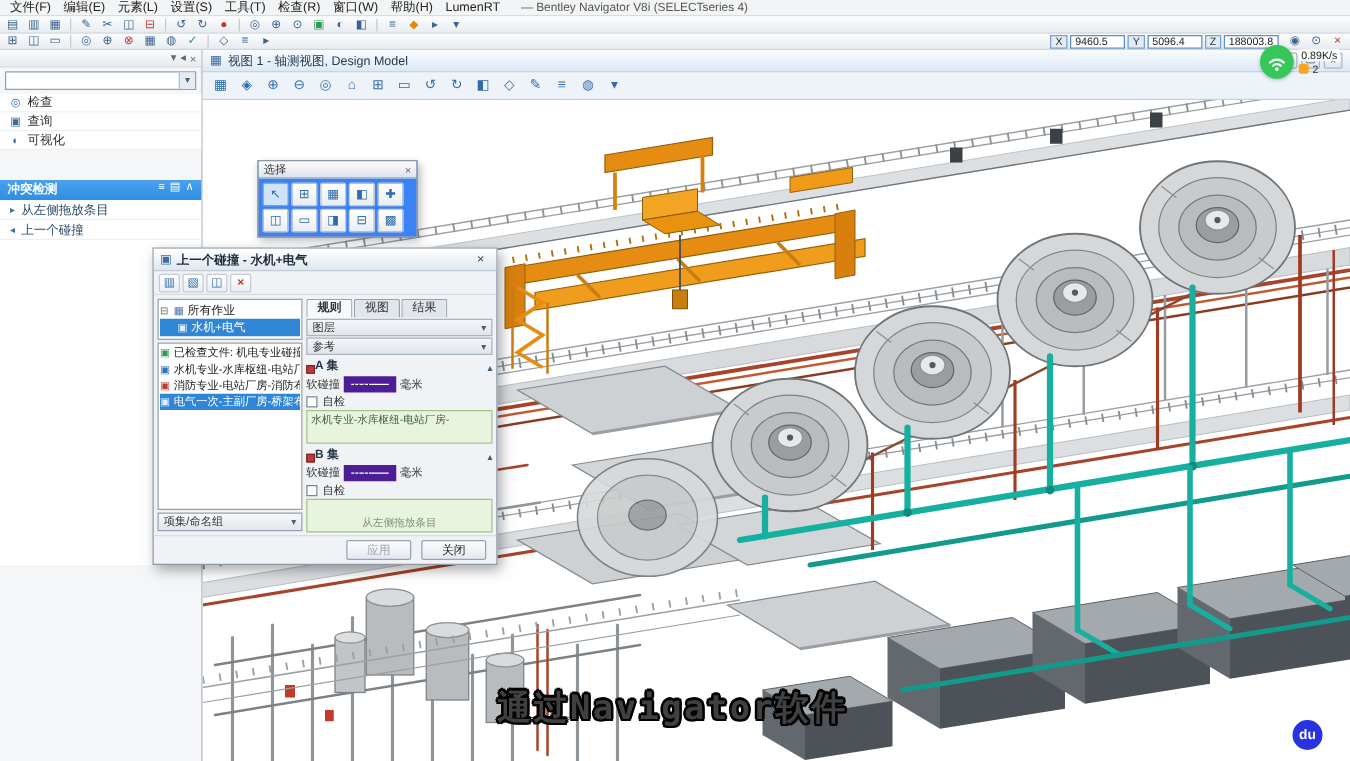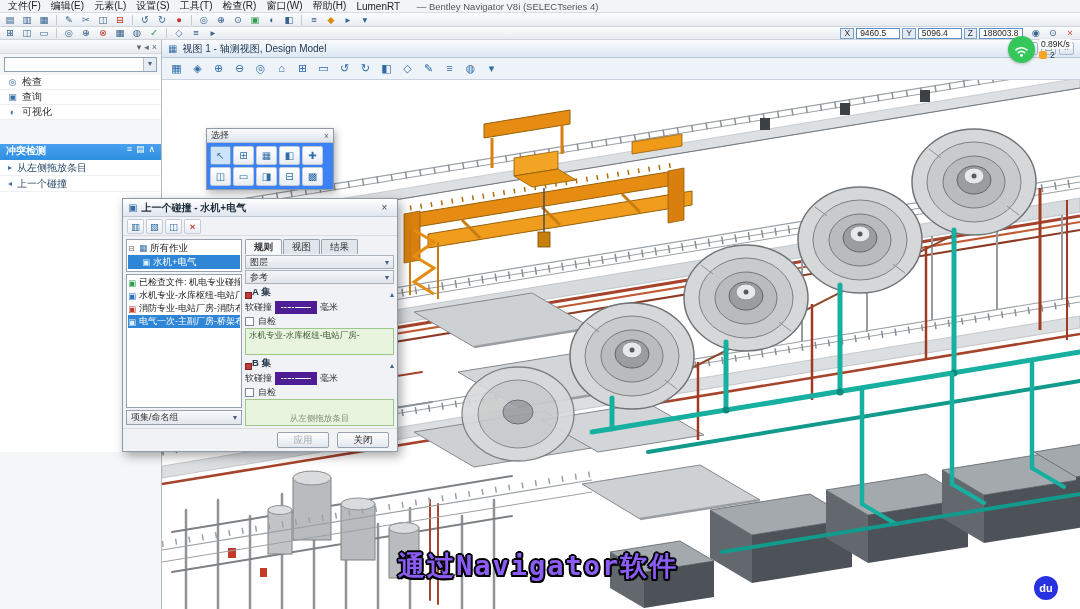--- a/index.html
+++ b/index.html
@@ -118,21 +118,21 @@
   .dlg-btn:disabled{color:#a0a8b0}
 
   
   .net-widget{position:absolute;left:1008px;top:36px;z-index:60;display:flex;align-items:center;gap:4px}
   .net-circle{width:27px;height:27px;border-radius:50%;background:#35c75a;display:flex;align-items:center;justify-content:center;
     box-shadow:0 1px 3px rgba(0,0,0,.25)}
   .net-texts{display:flex;flex-direction:column;gap:1px}
   .net-speed{font-size:8.5px;color:#222;background:rgba(255,255,255,.85);padding:0 2px;border-radius:2px}
   .net-badge-row{display:flex;align-items:center;gap:3px;font-size:8.5px;color:#333}
   .net-dot{width:8px;height:8px;border-radius:2px;background:#f5a623}
-  .subtitle{position:absolute;left:398px;top:548px;z-index:50;font-size:27px;font-weight:bold;color:#8b5cf6;letter-spacing:2px;
+  .subtitle{position:absolute;left:398px;top:548px;z-index:50;font-size:27px;font-weight:bold;color:#404040;letter-spacing:2px;
     font-family:"DejaVu Sans Mono","DejaVu Sans",sans-serif;
     text-shadow:2px 0 0 #000,-2px 0 0 #000,0 2px 0 #000,0 -2px 0 #000,1.5px 1.5px 0 #000,-1.5px -1.5px 0 #000,1.5px -1.5px 0 #000,-1.5px 1.5px 0 #000}
   .du-logo{position:absolute;left:1034px;top:576px;z-index:60;width:24px;height:24px;border-radius:50%;
     background:#2932e1;color:#fff;font-weight:bold;font-size:11px;display:flex;align-items:center;justify-content:center}
 </style>
 </head>
 <body>
 
 <div id="app">
 

